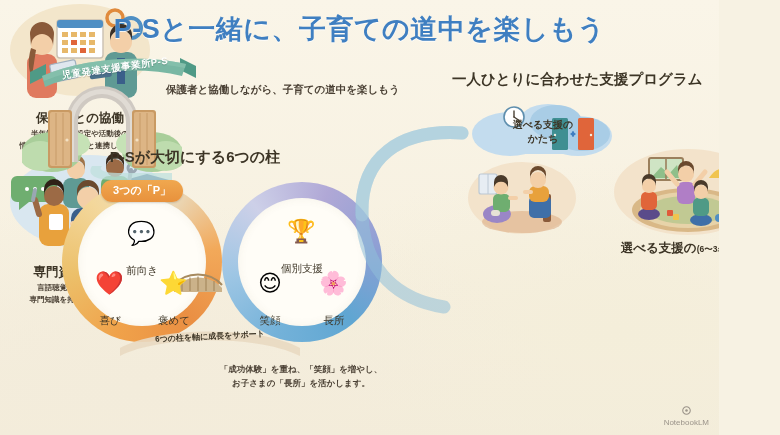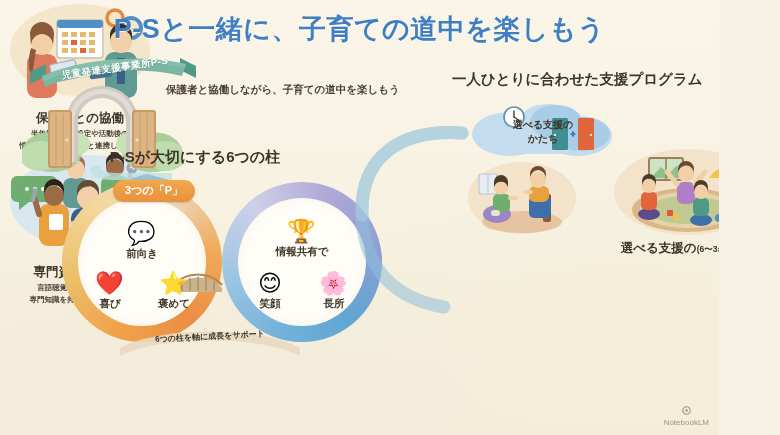--- a/index.html
+++ b/index.html
@@ -48,25 +48,25 @@
   
   .circle-block{position:absolute;width:160px;height:160px;}
   .ring{position:absolute;inset:0;border-radius:50%;}
   .ring.p{background:conic-gradient(from 200deg,#f0a24a,#ecc06a,#f3d79b,#e9e0c8,#f2a95a,#ea8f43,#f0a24a);}
   .ring.s{background:conic-gradient(from 200deg,#74b2d9,#9ec6e4,#cdd0e8,#b0a8d6,#8e9fd4,#5fa6d2,#74b2d9);}
   .ring-inner{position:absolute;left:16px;top:16px;right:16px;bottom:16px;
     border-radius:50%;background:#fffdf7;box-shadow:inset 0 0 10px rgba(120,100,60,.07);}
   .badge{position:absolute;top:-2px;left:50%;transform:translateX(-50%);
     padding:3px 12px 4px;border-radius:12px;color:#fff;font-size:11px;font-weight:bold;
     white-space:nowrap;box-shadow:0 1px 2px rgba(0,0,0,.15);z-index:4;}
-  .badge.p{background:linear-gradient(180deg,#f0a84f,#e8913c);margin-left:12px;}
+  .badge.p{background:linear-gradient(180deg,#f0a84f,#e8913c);}
   .badge.s{background:linear-gradient(180deg,#68a9d6,#4d8fc4);}
   .icon-item{position:absolute;width:56px;text-align:center;z-index:3;}
   .icon-item .glyph{font-size:23px;line-height:26px;display:block;}
-  .icon-item .lbl{display:block;font-size:10.5px;font-weight:bold;color:#3d3526;margin-top:1px;}
+  .icon-item .lbl{display:block;font-size:10.5px;font-weight:normal;color:#3d3526;margin-top:18px;}
 
   
   #bridge{left:172px;top:268px;width:52px;height:26px;}
 
   
   #arcribbon{left:120px;top:322px;width:180px;height:36px;}
   #arcribbon-label{position:absolute;left:0;top:9px;width:180px;text-align:center;
     font-size:8px;font-weight:bold;color:#3d3526;transform:rotate(-3deg);}
 
   
@@ -172,21 +172,21 @@
       <span class="glyph">⭐</span>
       <span class="lbl">褒めて</span>
     </div>
   </div>
 
   <div class="circle-block" style="left:222px;top:182px;">
     <div class="ring s"></div>
     <div class="ring-inner"></div>
     <div class="icon-item" style="left:52px;top:36px;">
       <span class="glyph">🏆</span>
-      <span class="lbl">情報共有で</span>
+      <span class="lbl">個別支援</span>
     </div>
     <div class="icon-item" style="left:20px;top:88px;">
       <span class="glyph">😊</span>
       <span class="lbl">笑顔</span>
     </div>
     <div class="icon-item" style="left:84px;top:88px;">
       <span class="glyph">🌸</span>
       <span class="lbl">長所</span>
     </div>
   </div>
@@ -205,20 +205,21 @@
     </svg>
   </div>
 
   <div id="arcribbon" class="abs">
     <svg width="180" height="36" viewBox="0 0 180 36">
       <path d="M0 26 C40 4, 140 4, 180 26 L180 34 C140 13, 40 13, 0 34 Z" fill="#e9d9c1" opacity=".9"></path>
     </svg>
     <div id="arcribbon-label">6つの柱を軸に成長をサポート</div>
   </div>
 
+  <div id="cap-s" class="cap">「成功体験」を重ね、「笑顔」を増やし、お子さまの「長所」を活かします。</div>
 
   <div id="prog-title" class="abs">一人ひとりに合わせた支援プログラム</div>
 
   <div id="cloud" class="abs">
     <svg width="150" height="62" viewBox="0 0 150 62">
       <g fill="#c3dcee">
         <ellipse cx="40" cy="34" rx="38" ry="22"></ellipse>
         <ellipse cx="78" cy="24" rx="30" ry="20"></ellipse>
         <ellipse cx="108" cy="36" rx="34" ry="20"></ellipse>
         <rect x="20" y="34" width="110" height="20" rx="10"></rect>

